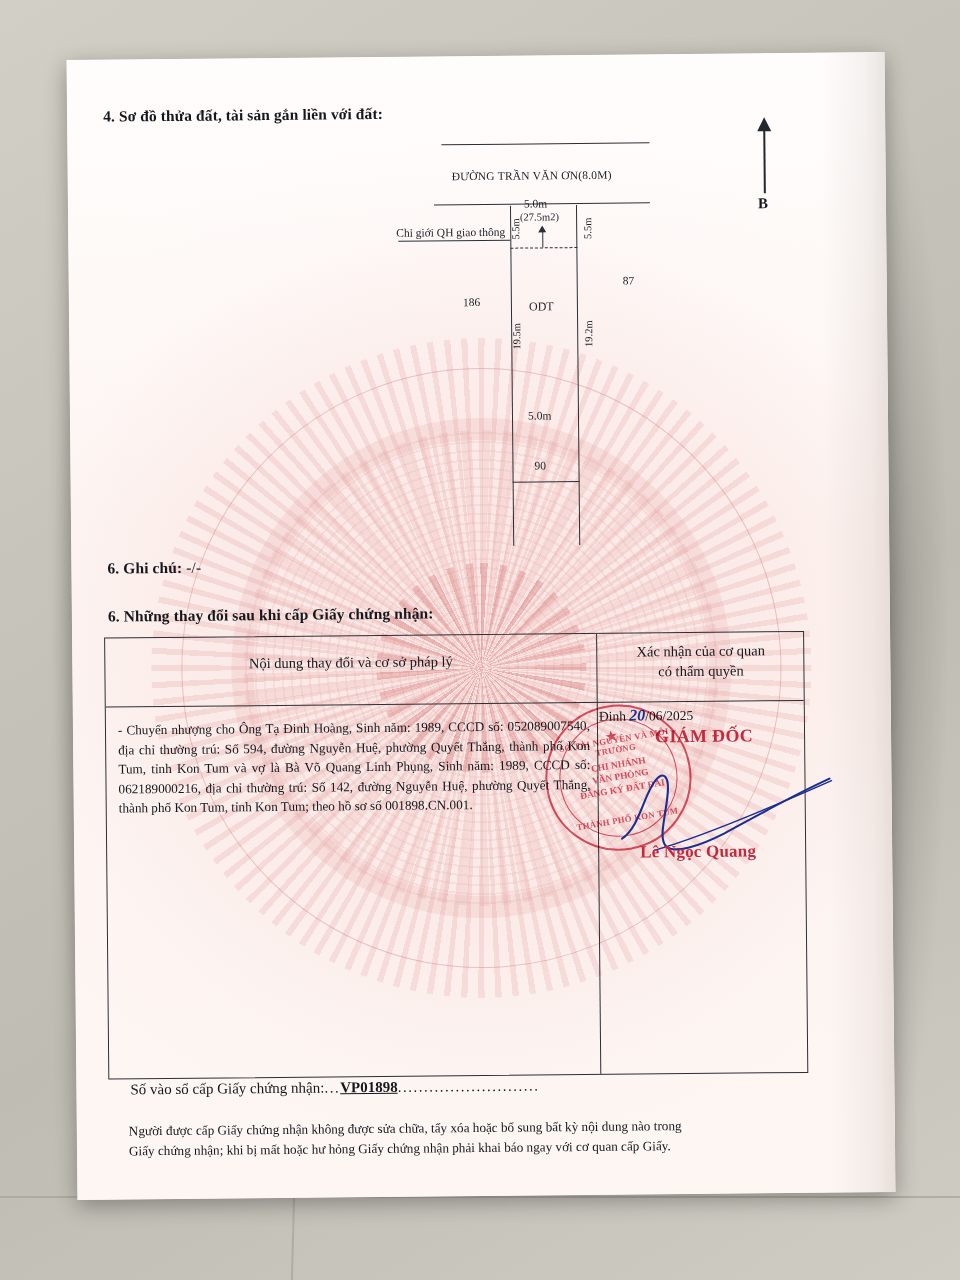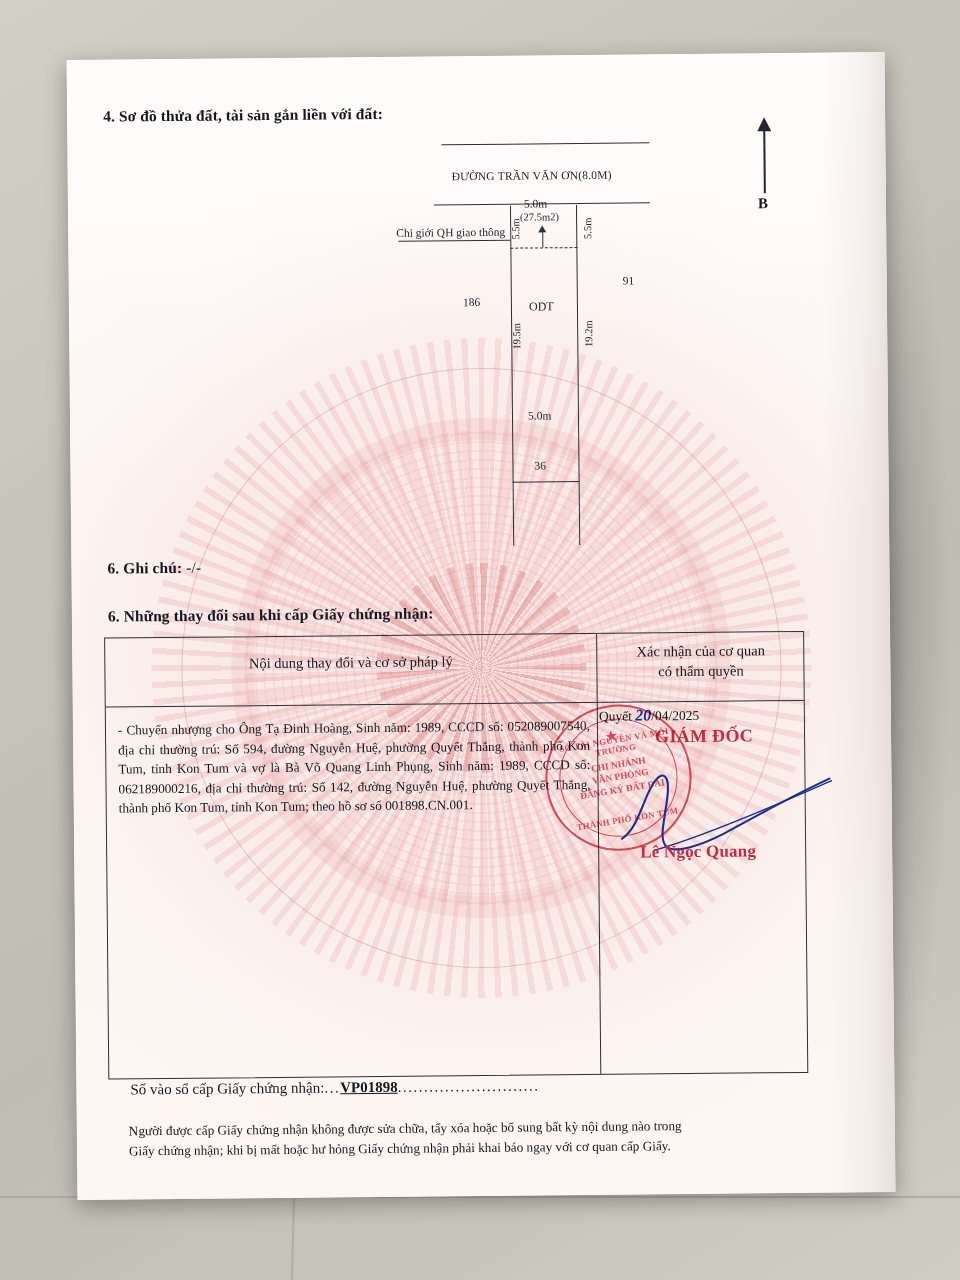--- a/index.html
+++ b/index.html
@@ -278,22 +278,22 @@
 
       <div class="txt" style="left:210px; top:76px;">5.0m</div>
       <div class="txt sm" style="left:206px; top:90px;">(27.5m2)</div>
       <div class="txt sm vert" style="left:196px; top:118px; transform:rotate(-90deg);">5.5m</div>
       <div class="txt sm vert" style="left:268px; top:118px; transform:rotate(-90deg);">5.5m</div>
 
       <div class="line" style="left:228px; top:110px; width:1.2px; height:16px;"></div>
       <div style="position:absolute; left:224px; top:104px; width:0;height:0;border-left:4px solid transparent;border-right:4px solid transparent;border-bottom:7px solid #2b2f36;"></div>
 
       <div class="txt" style="left:148px; top:174px;">186</div>
-      <div class="txt" style="left:308px; top:154px;">91</div>
-      <div class="txt" style="left:218px; top:338px;">36</div>
+      <div class="txt" style="left:308px; top:154px;">87</div>
+      <div class="txt" style="left:218px; top:338px;">90</div>
 
       <div class="txt" style="left:214px; top:178px; font-size:12px;">ODT</div>
 
       <div class="txt sm vert" style="left:196px; top:228px; transform:rotate(-90deg);">19.5m</div>
       <div class="txt sm vert" style="left:268px; top:226px; transform:rotate(-90deg);">19.2m</div>
 
       <div class="txt" style="left:212px; top:288px;">5.0m</div>
     </div>
 
     <div class="hdr s5">
@@ -308,22 +308,22 @@
       <div class="hsep"></div>
       <div class="th left">Nội dung thay đổi và cơ sở pháp lý</div>
       <div class="th right">
         <div>Xác nhận của cơ quan</div>
         <div>có thẩm quyền</div>
       </div>
       <div class="body-text">- Chuyển nhượng cho Ông Tạ Đinh Hoàng, Sinh năm: 1989, CCCD số: 052089007540, địa chỉ thường trú: Số 594, đường Nguyễn Huệ, phường Quyết Thắng, thành phố Kon Tum, tỉnh Kon Tum và vợ là Bà Võ Quang Linh Phụng, Sinh năm: 1989, CCCD số: 062189000216, địa chỉ thường trú: Số 142, đường Nguyễn Huệ, phường Quyết Thắng, thành phố Kon Tum, tỉnh Kon Tum; theo hồ sơ số 001898.CN.001.</div>
     </div>
 
     <div class="sig-date">
-      <span>Quyết</span>
-      <span class="hand">20</span><span>/04/2025</span>
+      <span>Đinh</span>
+      <span class="hand">20</span><span>/06/2025</span>
     </div>
     <div class="sig-title">GIÁM ĐỐC</div>
 
     <div class="stamp">
       <div class="inner"></div>
       <div class="star">★</div>
       <div class="arc-top">SỞ TÀI NGUYÊN VÀ MÔI TRƯỜNG</div>
       <div class="mid">
         <div>CHI NHÁNH</div>
         <div>VĂN PHÒNG</div>

